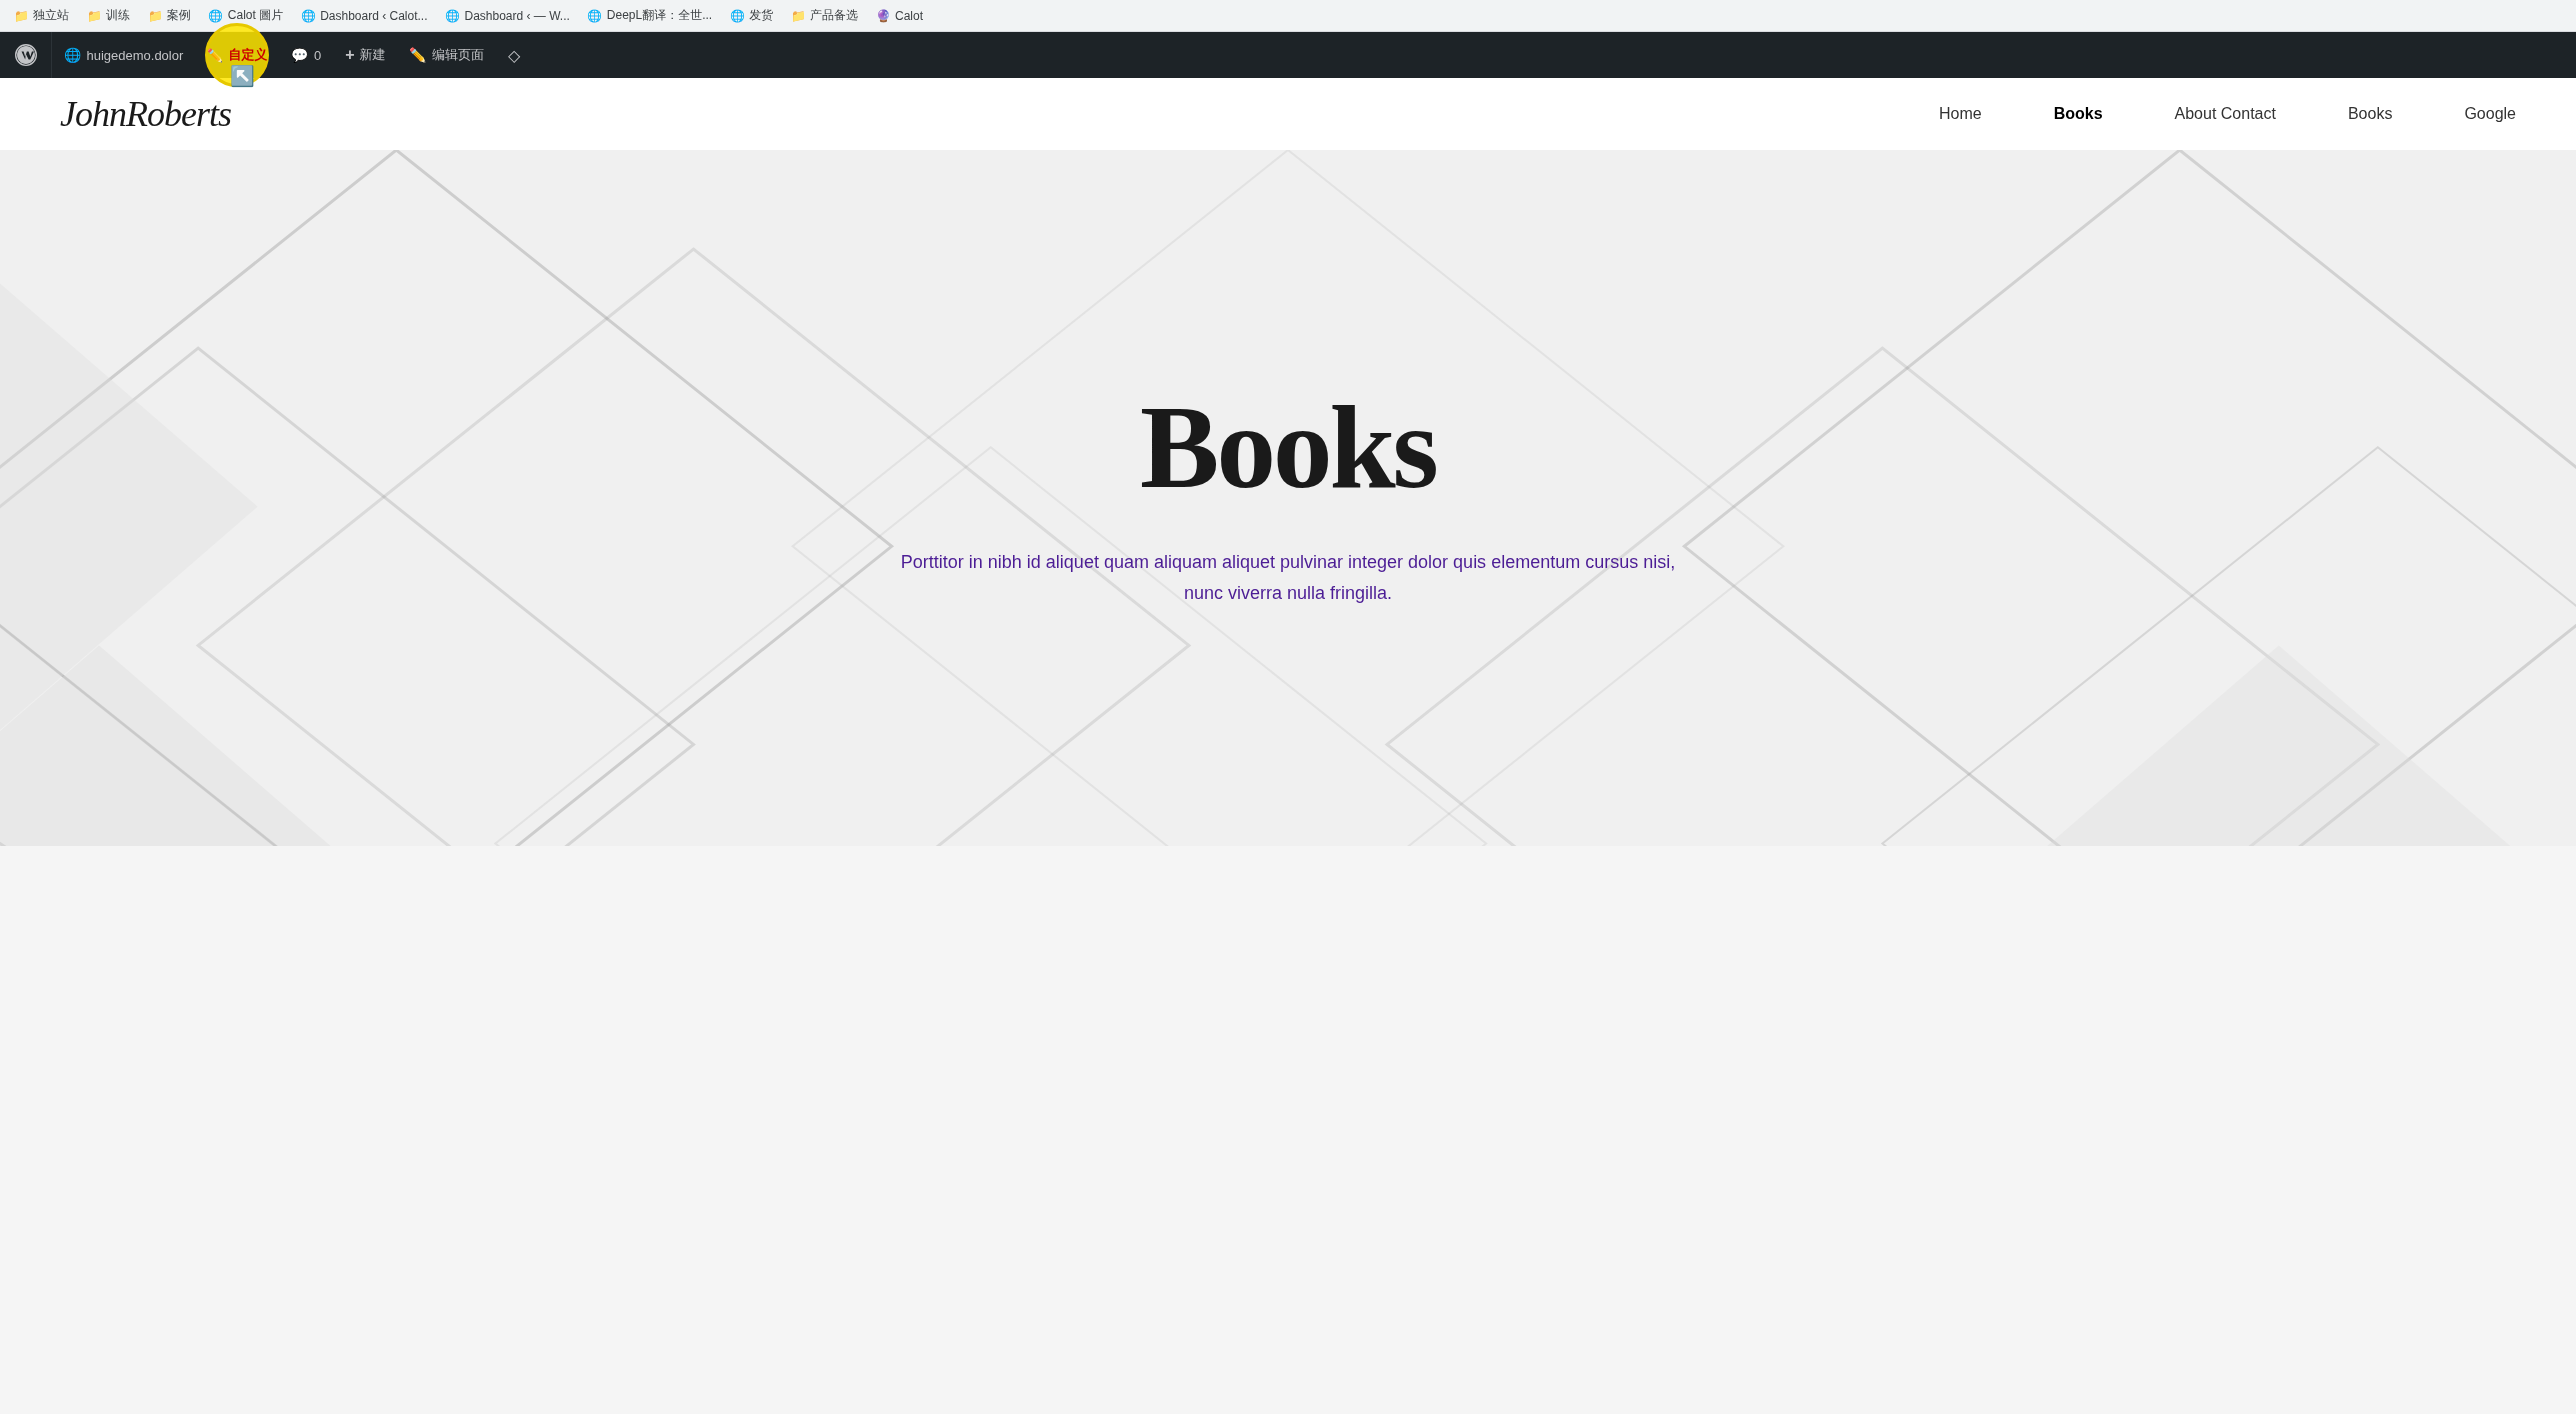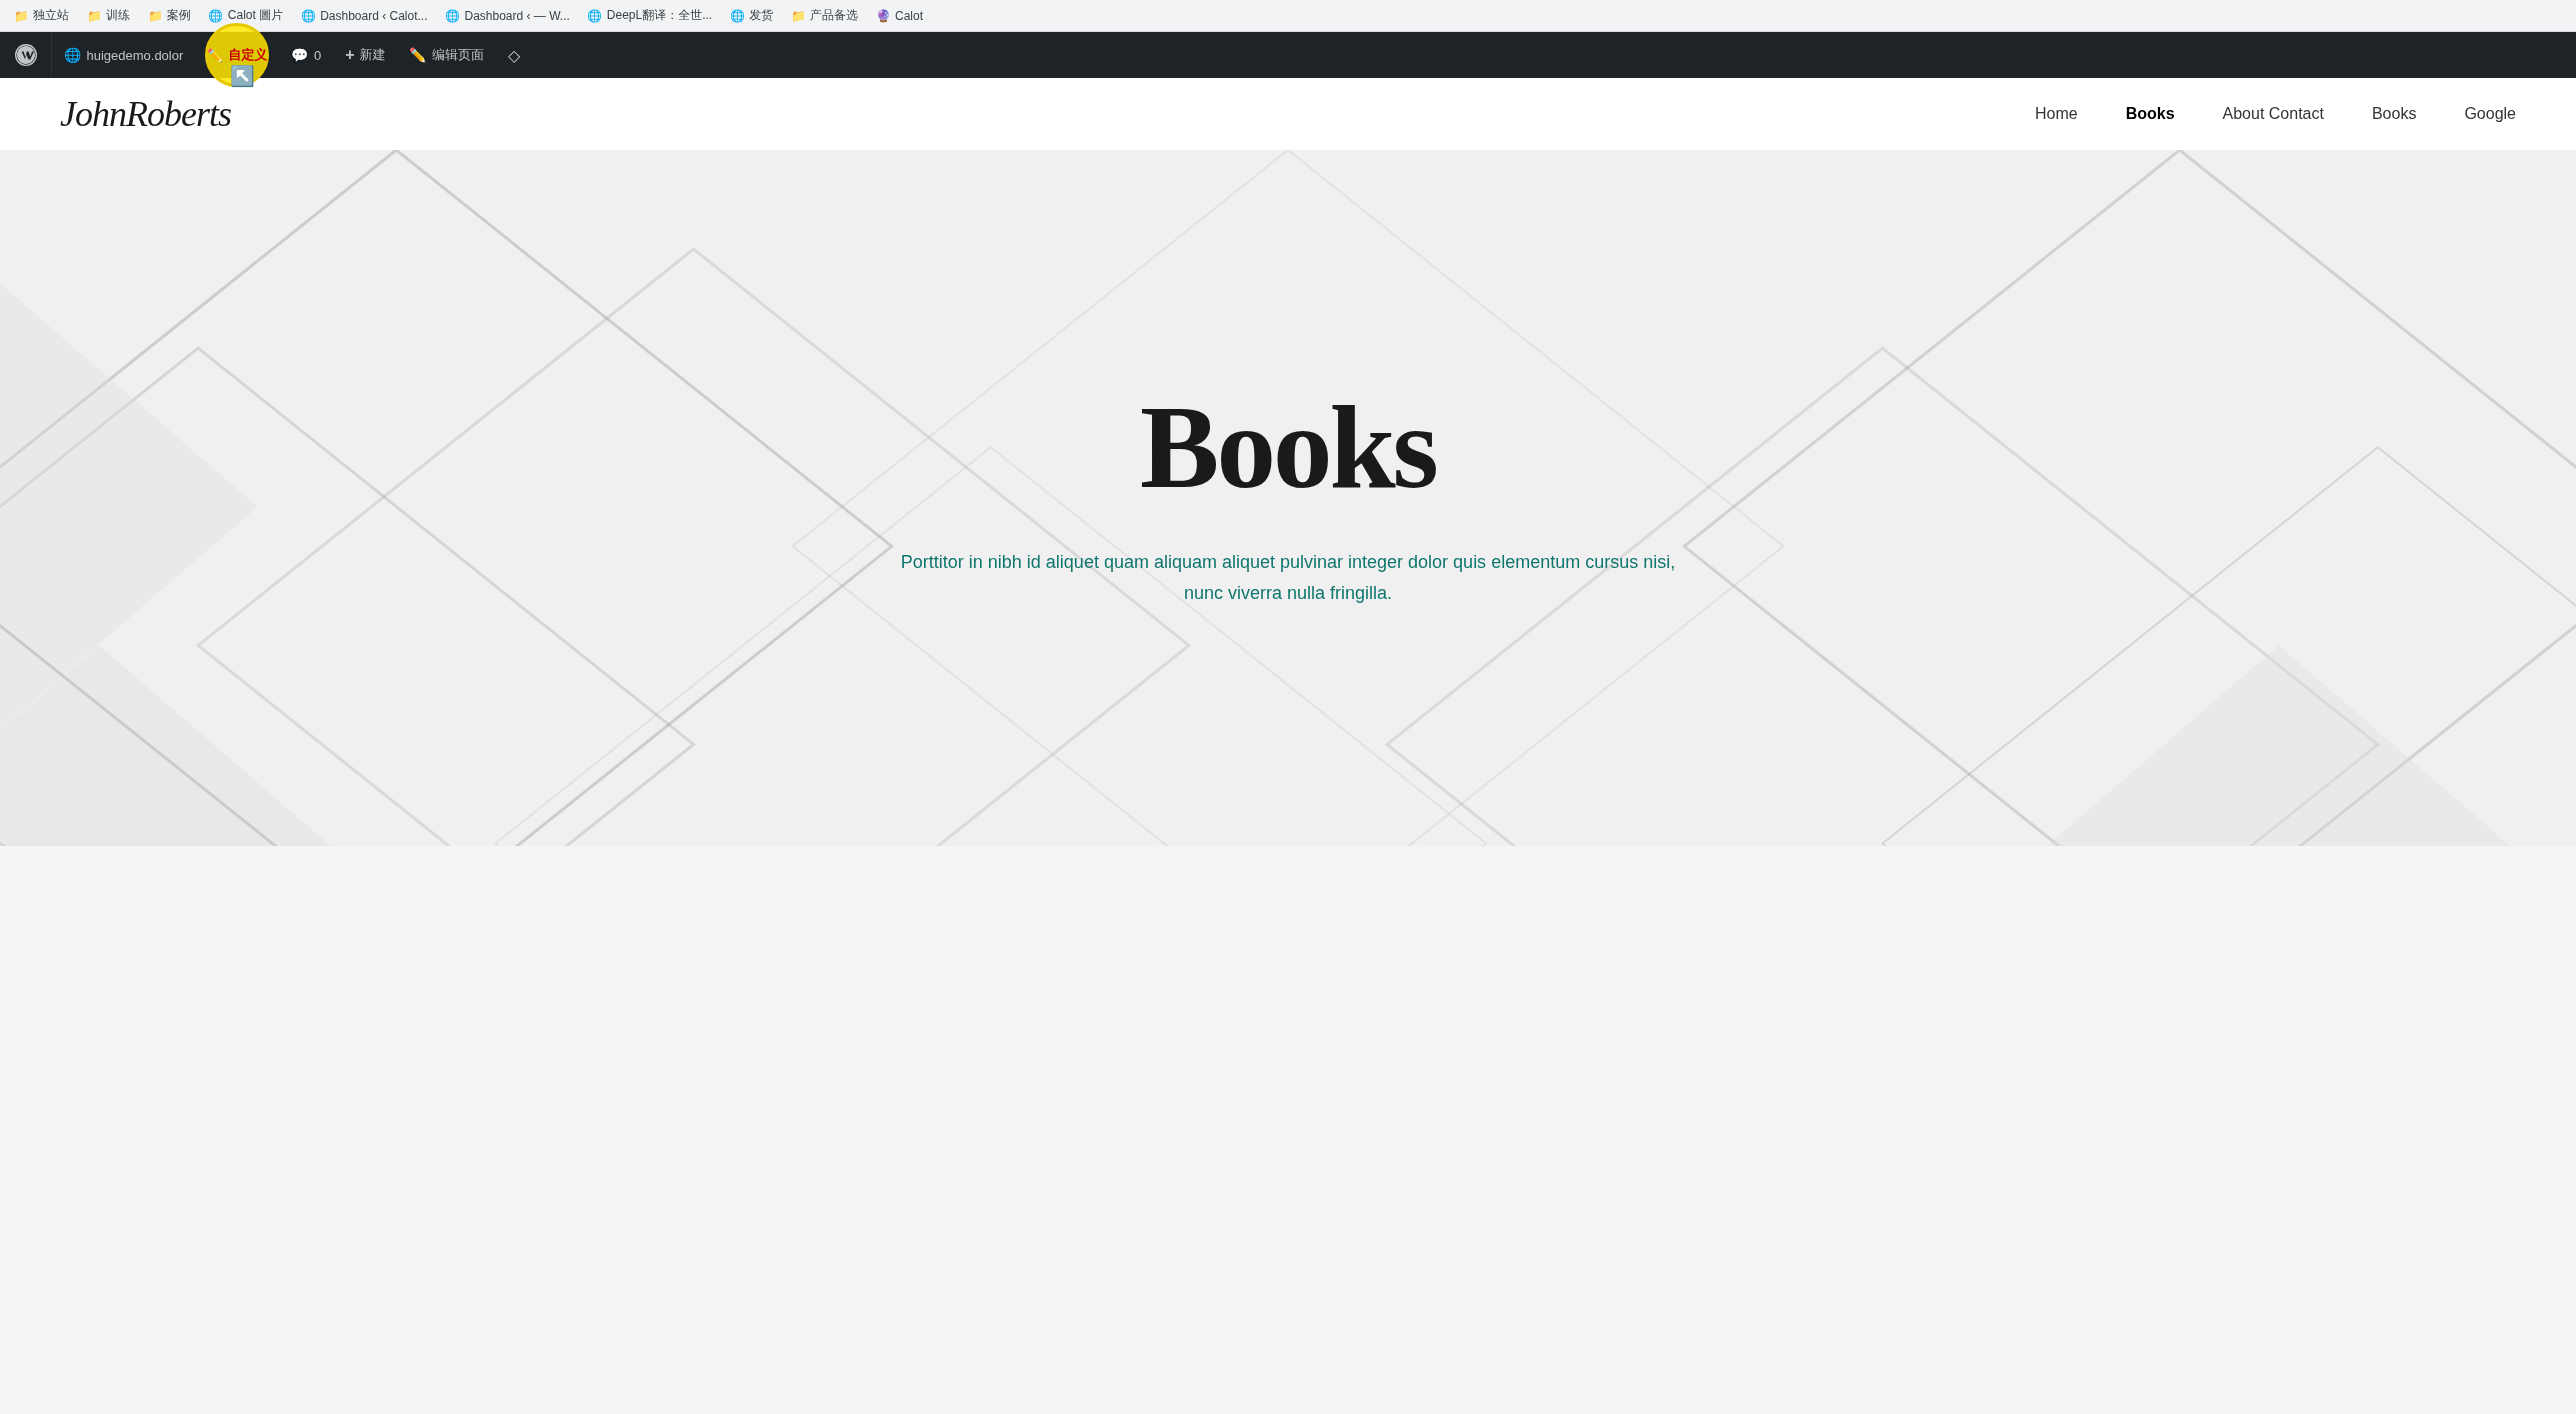--- a/index.html
+++ b/index.html
@@ -135,21 +135,21 @@
     .site-logo {
       font-family: Georgia, 'Times New Roman', serif;
       font-size: 36px;
       font-style: italic;
       color: #1a1a1a;
       letter-spacing: -1px;
     }
     .site-nav {
       display: flex;
       align-items: flex-start;
-      gap: 48px;
+      gap: 72px;
     }
     .nav-item {
       font-size: 16px;
       color: #333;
       cursor: pointer;
       text-decoration: none;
       font-weight: 400;
     }
     .nav-item.active { font-weight: 700; color: #000; }
 
@@ -182,21 +182,21 @@
       font-family: Georgia, 'Times New Roman', serif;
       font-size: 119px;
       font-weight: 900;
       color: #1a1a1a;
       letter-spacing: -3px;
       line-height: 1;
       margin-bottom: 40px;
     }
     .hero-subtitle {
       font-size: 18px;
-      color: #0f766e;
+      color: #4c1d95;
       line-height: 1.7;
       max-width: 796px;
       margin: 0 auto;
     }
   </style>
 </head>
 <body>
 
 <div class="bookmarks-bar">
   <div class="bookmark-item">

